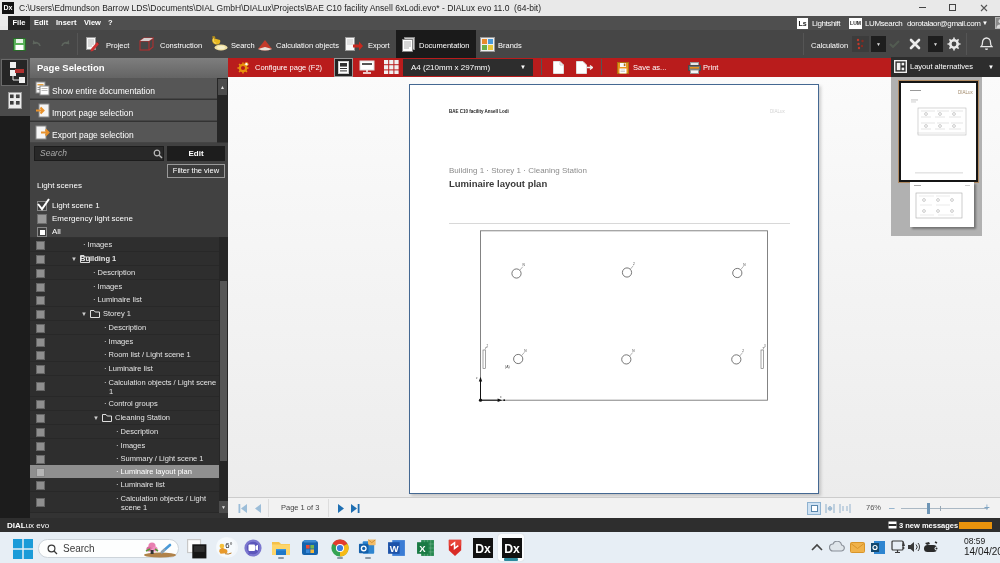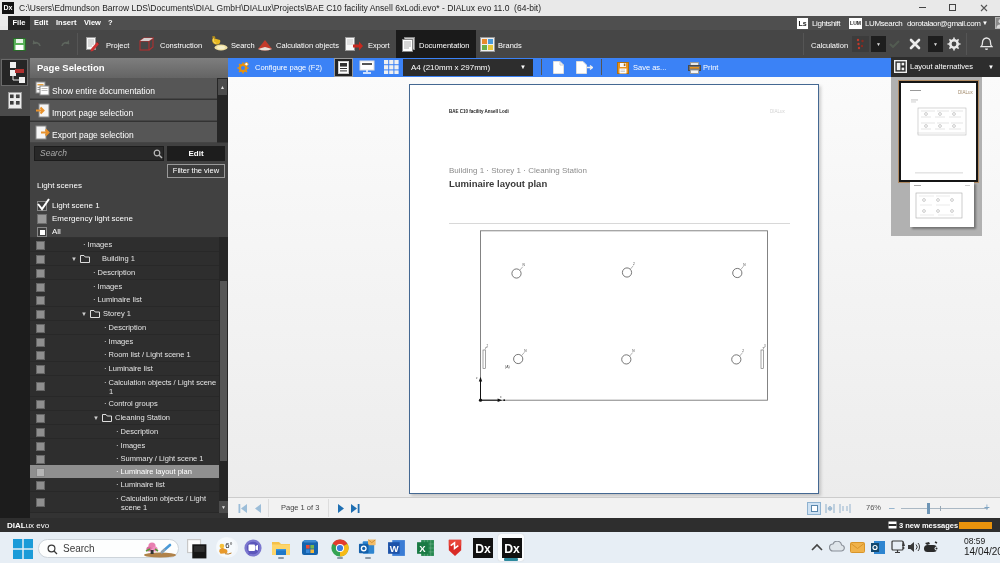--- a/index.html
+++ b/index.html
@@ -44,21 +44,21 @@
 #tree{left:0;top:179px;width:198px;height:276px;background:#303030;overflow:hidden;}
 .trow{left:0;width:189px;height:14px;border-bottom:1px solid #282828;background:#2e2e2e;color:#e4e4e4;font-size:7.5px;}
 .trow2{height:21px;}
 .cb2{position:absolute;left:6px;top:3px;width:9px;height:9px;background:#8f8f8f;border:1px solid #666;}
 .tlabel{position:absolute;top:2px;}
 .tsel{background:#8f8f8f !important;color:#fff;}
 .tarr{position:absolute;font-size:6px;color:#ccc;top:4px;}
 #treescroll{left:189px;top:179px;width:9px;height:276px;background:#262626;}
 #treethumb{position:absolute;left:1px;top:44px;width:7px;height:180px;background:#565656;}
 
-#doctoolbar{left:228px;top:58px;width:663px;height:19px;background:#3b82f6;color:#fff;font-size:7.5px;}
+#doctoolbar{left:228px;top:58px;width:663px;height:19px;background:#b91c1c;color:#fff;font-size:7.5px;}
 #canvas{left:228px;top:77px;width:772px;height:420px;background:linear-gradient(180deg,#fbfbfb,#ececec);}
 #page{left:181px;top:7px;width:410px;height:410px;background:#fff;border:1px solid #446892;box-shadow:2px 2px 3px rgba(0,0,0,0.18);}
 #pagebar{left:228px;top:497px;width:772px;height:21px;background:#f2f2f2;border-top:1px solid #ccc;font-size:7.5px;color:#444;}
 
 #lahead{left:891px;top:57px;width:109px;height:20px;background:#2d2d2d;color:#fff;font-size:7.5px;line-height:20px;}
 #lathumbs{left:891px;top:77px;width:91px;height:159px;background:#b1b1b1;}
 #thumb1{left:8px;top:3.5px;width:79px;height:101px;background:#fff;border:2px solid #151515;outline:1.5px solid #b08a62;}
 #thumb2{left:19px;top:105px;width:64px;height:45px;background:#fff;box-shadow:1.5px 1.5px 2px rgba(0,0,0,0.35);}
 
 #statusbar{left:0;top:518px;width:1000px;height:14px;background:#2e2e2e;color:#fff;font-size:8px;}
@@ -289,21 +289,21 @@
     <div class="abs trow" style="top:1px;">
         <div class="cb2"></div>
         <div class="tlabel" style="left:53px;">· Images</div>
       </div>
     <div class="abs trow" style="top:15px;">
         <div class="cb2"></div>
         <div class="tarr" style="left:41px;">▼</div>
         <svg class="abs fold" style="left:50px;top:3px;" width="10" height="8" viewBox="0 0 10 8">
           <path d="M0.5 7.5 V0.5 H4 L5.2 2 H9.5 V7.5 Z" fill="none" stroke="#ddd"></path>
         </svg>
-        <div class="tlabel" style="left:72px;">Building 1</div>
+        <div class="tlabel" style="left:50px;font-weight:bold;">Building 1</div>
       </div>
     <div class="abs trow" style="top:29px;">
         <div class="cb2"></div>
         <div class="tlabel" style="left:63px;">· Description</div>
       </div>
     <div class="abs trow" style="top:43px;">
         <div class="cb2"></div>
         <div class="tlabel" style="left:63px;">· Images</div>
       </div>
     <div class="abs trow" style="top:56px;">

